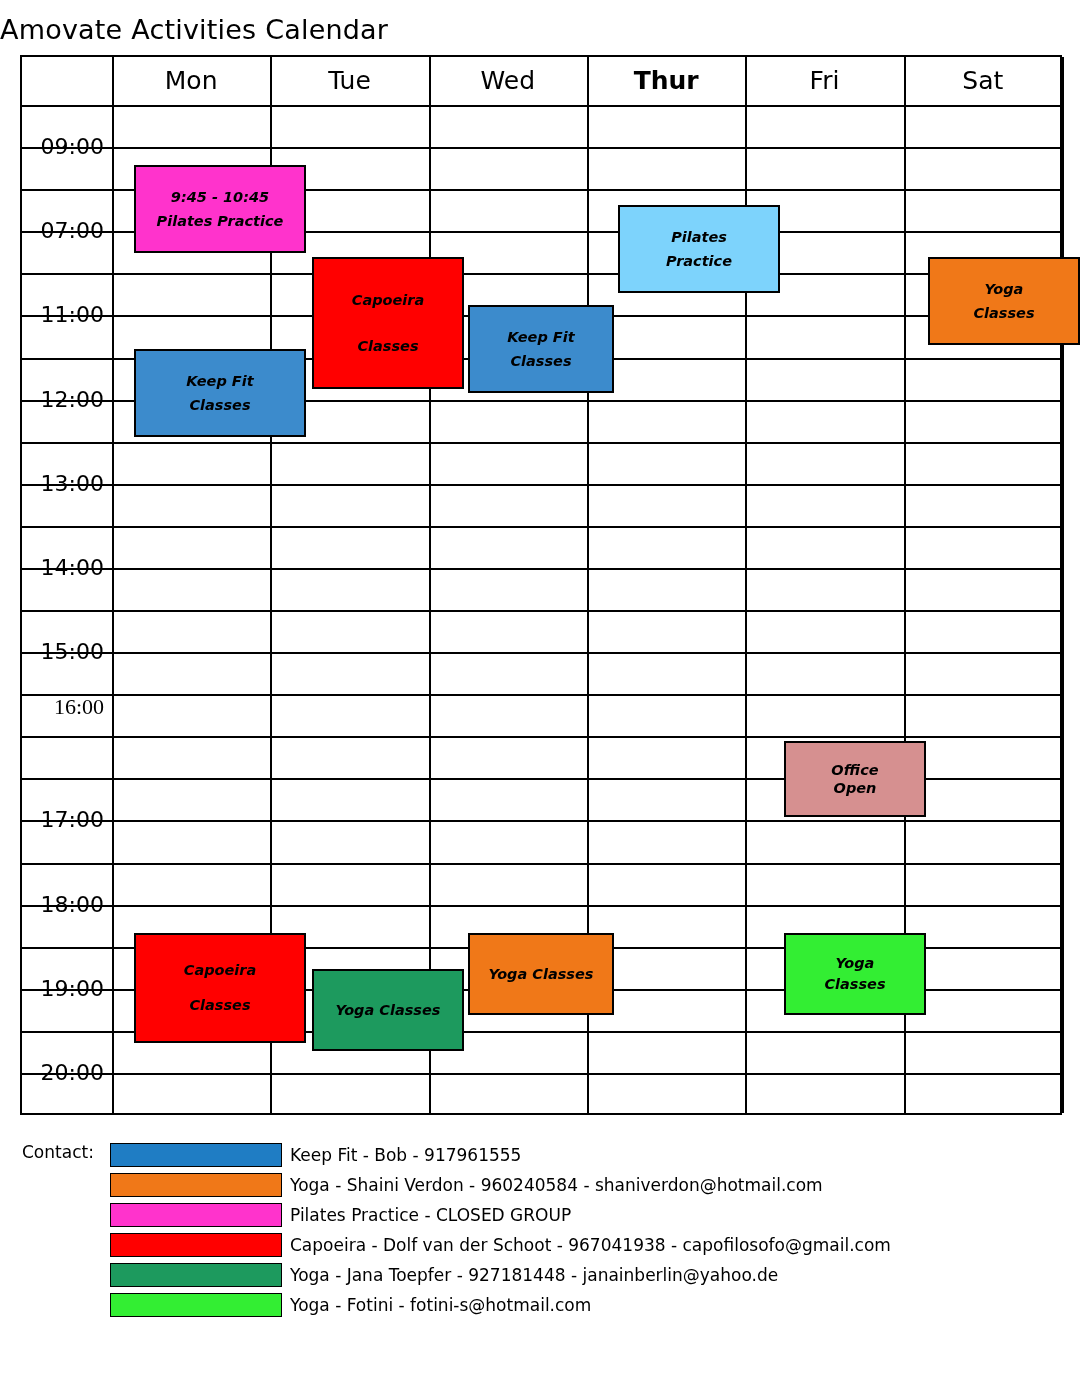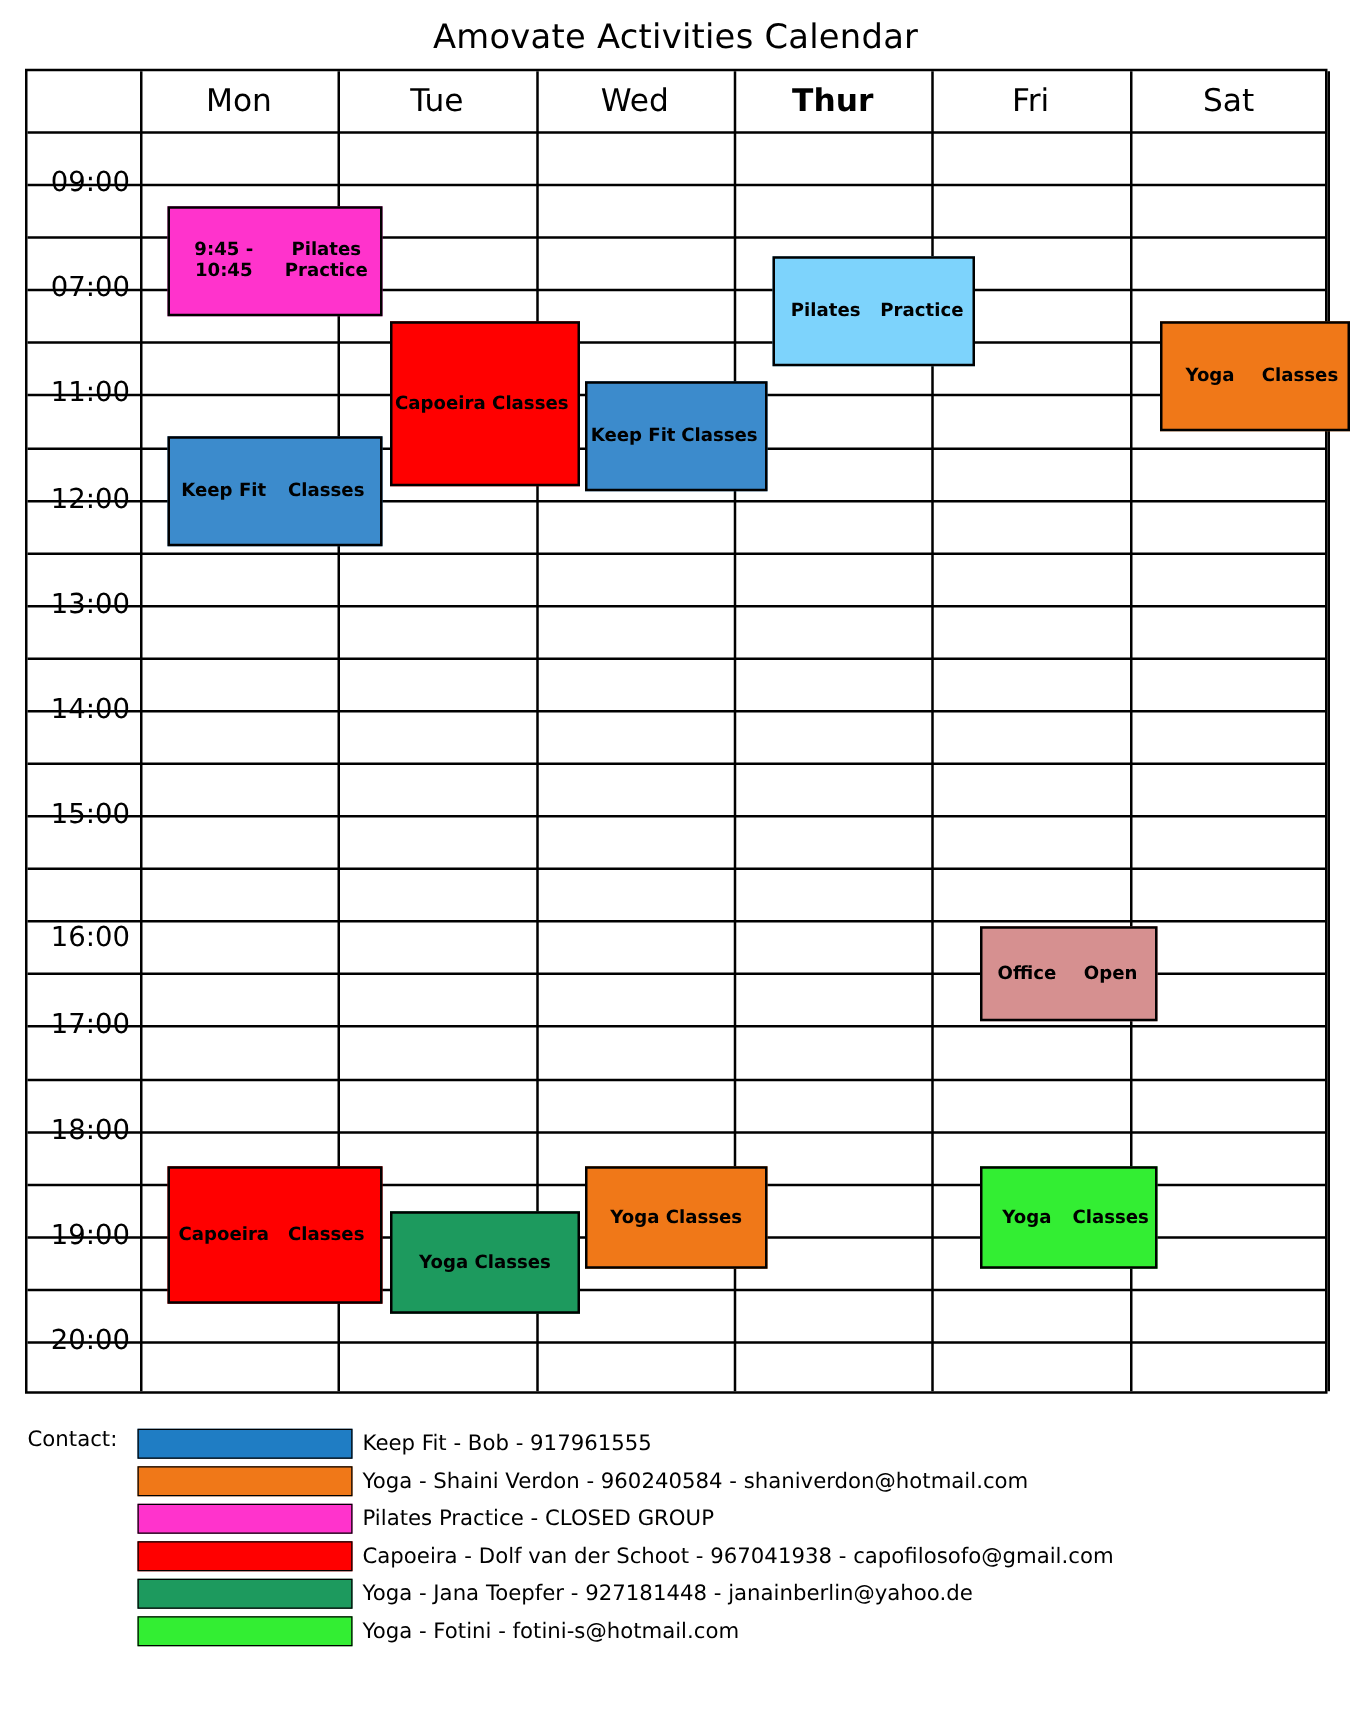--- a/index.html
+++ b/index.html
@@ -9,21 +9,21 @@
   }
   body {
     width: 1081px;
     height: 1377px;
     font-family: "DejaVu Sans", sans-serif;
     color: #000000;
     position: relative;
     overflow: hidden;
   }
   #title {
-    text-align: center;
+    text-align: left;
     font-size: 27px;
     font-weight: normal;
     padding-top: 14px;
     padding-bottom: 10px;
     letter-spacing: 0.2px;
   }
 
   
   #calendar {
     position: absolute;
@@ -60,26 +60,27 @@
   }
 
   .event {
     position: absolute;
     box-sizing: border-box;
     border: 2px solid #000;
     font-size: 14.5px;
     font-weight: bold;
     text-align: center;
     display: flex;
-    flex-direction: row;
+    flex-direction: column;
     align-items: center;
     justify-content: space-around;
     padding: 18px 2px;
     line-height: 1.15;
     overflow: hidden;
+    font-style: italic;
   }
   .event span { display: block; width: 100%; }
 
   
   #legend {
     position: absolute;
     left: 20px;
     top: 1140px;
     width: 1040px;
     font-size: 17px;
@@ -153,21 +154,21 @@
     <div class="day-head" style="left: 565px; width: 158.333px; font-weight: bold;">Thur</div>
     <div class="day-head" style="left: 723.333px; width: 158.333px;">Fri</div>
     <div class="day-head" style="left: 881.667px; width: 158.333px;">Sat</div>
     <div class="time-label" style="top: 78.0833px; width: 82px;">09:00</div>
     <div class="time-label" style="top: 162.25px; width: 82px;">07:00</div>
     <div class="time-label" style="top: 246.417px; width: 82px;">11:00</div>
     <div class="time-label" style="top: 330.583px; width: 82px;">12:00</div>
     <div class="time-label" style="top: 414.75px; width: 82px;">13:00</div>
     <div class="time-label" style="top: 498.917px; width: 82px;">14:00</div>
     <div class="time-label" style="top: 583.083px; width: 82px;">15:00</div>
-    <div class="time-label" style="top: 682px; width: 82px;">16:00</div>
+    <div class="time-label" style="top: 638px; width: 82px; font-family: Liberation Serif, serif;">16:00</div>
     <div class="time-label" style="top: 751.417px; width: 82px;">17:00</div>
     <div class="time-label" style="top: 835.583px; width: 82px; text-align: right;">18:00</div>
     <div class="time-label" style="top: 919.75px; width: 82px;">19:00</div>
     <div class="time-label" style="top: 1003.92px; width: 82px;">20:00</div>
     <div class="event" style="left: 112px; top: 108px; width: 172px; height: 88px; background: rgb(255, 51, 204);">
       <span>9:45 - 10:45</span>
       <span>Pilates Practice</span>
     </div>
     <div class="event" style="left: 112px; top: 292px; width: 172px; height: 88px; background: rgb(60, 139, 204);">
       <span>Keep Fit</span>

